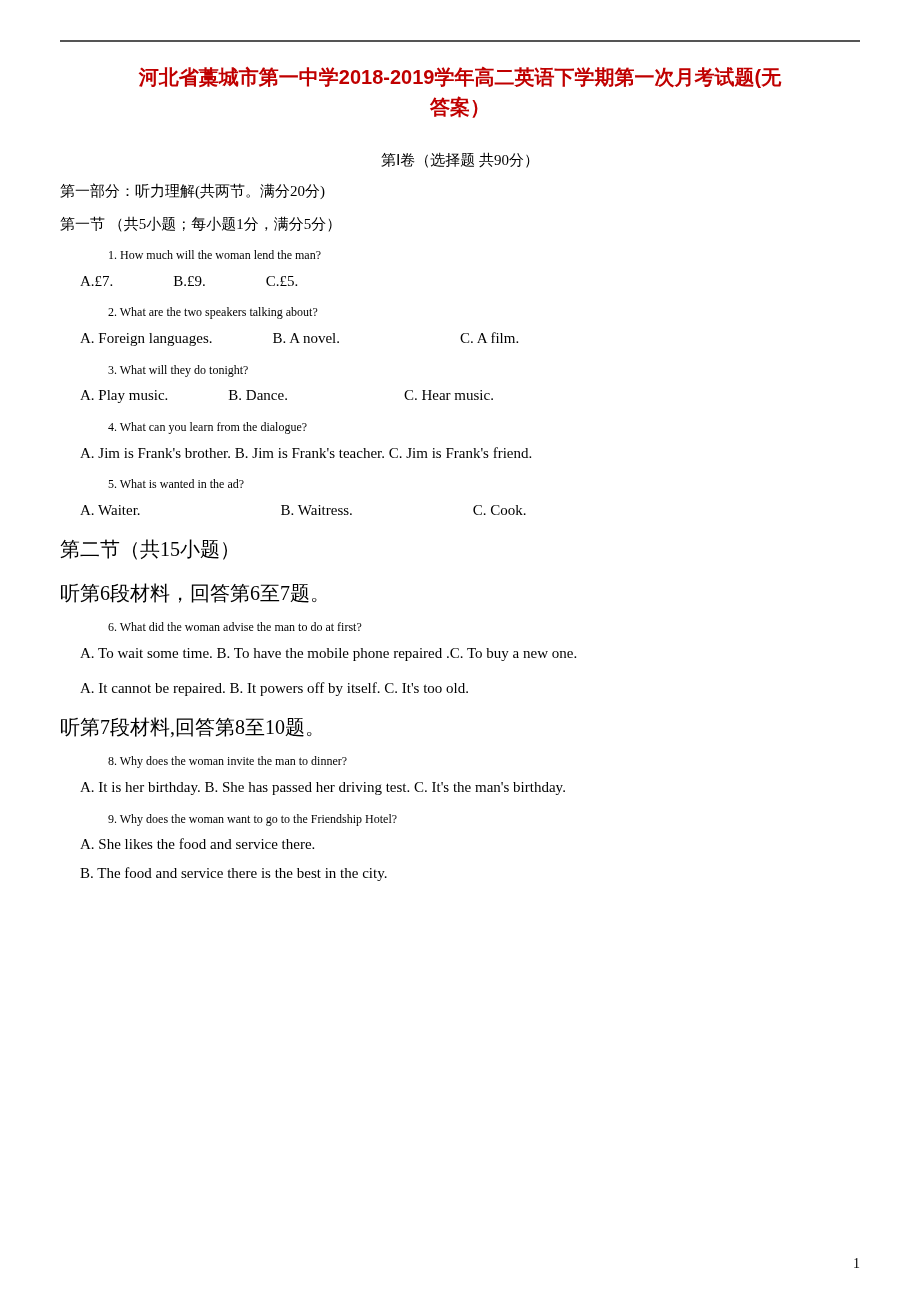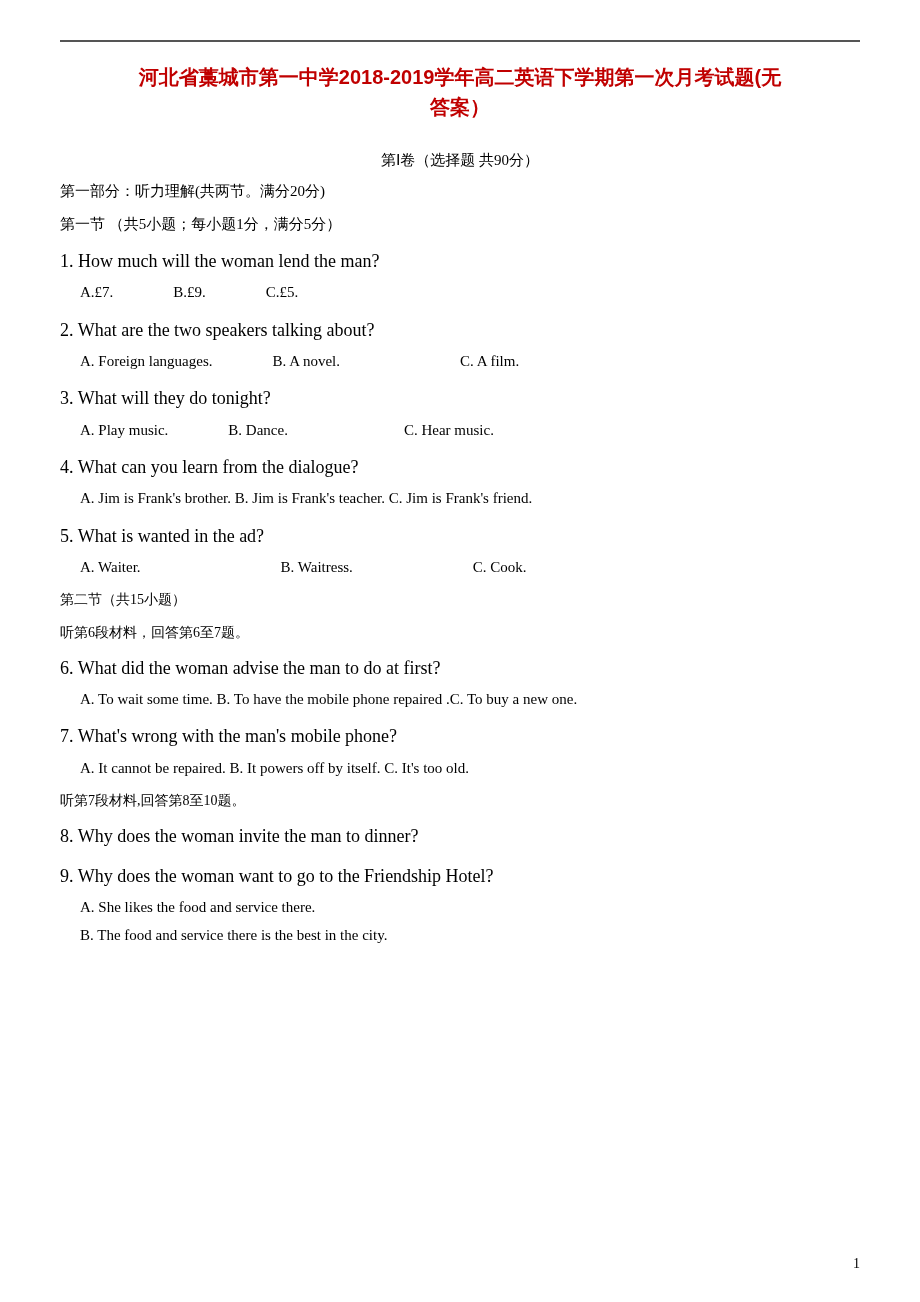--- a/index.html
+++ b/index.html
@@ -41,39 +41,40 @@
     .section-label {
       font-size: 15px;
       margin-bottom: 6px;
       line-height: 1.8;
     }
     .question-block {
       margin-bottom: 6px;
       line-height: 1.9;
     }
     .question-text {
-      font-size: 18px;
+      font-size: 12px;
       line-height: 1.9;
+      margin-left: 48px;
     }
     .options-inline {
       font-size: 15px;
       line-height: 1.9;
       margin-left: 20px;
       display: flex;
       gap: 60px;
       align-items: flex-end;
     }
     .page-number {
       position: absolute;
       bottom: 30px;
       right: 60px;
       font-size: 14px;
     }
     .sub-section {
-      font-size: 14px;
+      font-size: 20px;
       margin-bottom: 4px;
       margin-top: 6px;
       line-height: 1.9;
     }
     .indent {
       margin-left: 20px;
     }
     .wrap-line {
       font-size: 15px;
       line-height: 1.9;
@@ -137,28 +138,28 @@
 
 <div class="sub-section">第二节（共15小题）</div>
 <div class="sub-section">听第6段材料，回答第6至7题。</div>
 
 <div class="question-block">
   <div class="question-text">6. What did the woman advise the man to do at first?</div>
   <div class="wrap-line indent"> A. To wait some time.      B. To have the mobile phone repaired    .C. To buy a new one.</div>
 </div>
 
 <div class="question-block">
-  <div class="question-text">7. What's wrong with the man's mobile phone?</div>
   <div class="wrap-line indent"> A. It cannot be repaired.          B. It powers off by itself.      C. It's too old.</div>
 </div>
 
 <div class="sub-section">听第7段材料,回答第8至10题。</div>
 
 <div class="question-block">
   <div class="question-text">8. Why does the woman invite the man to dinner?</div>
+  <div class="wrap-line indent"> A. It is her birthday.    B. She has passed her driving test.   C. It's the man's birthday.</div>
 </div>
 
 <div class="question-block">
   <div class="question-text">9. Why does the woman want to go to the Friendship Hotel?</div>
   <div class="wrap-line indent"> A. She likes the food and service there.</div>
   <div class="wrap-line indent"> B. The food and service there is the best in the city.</div>
 </div>
 
 <div class="page-number">1</div>
 

